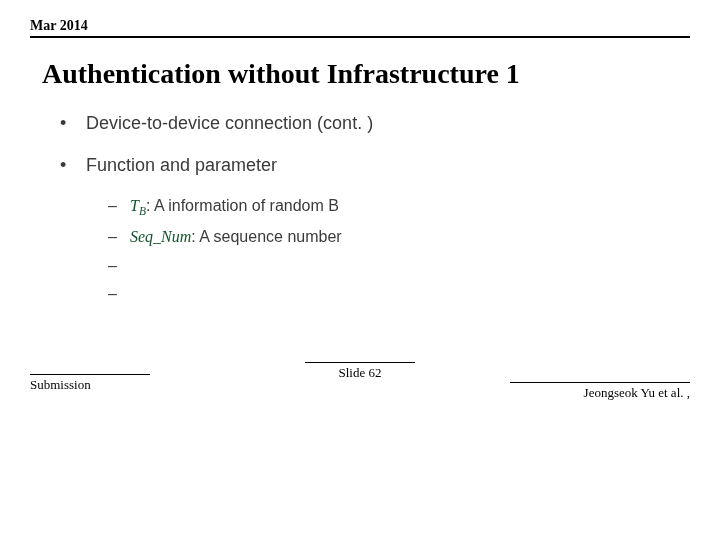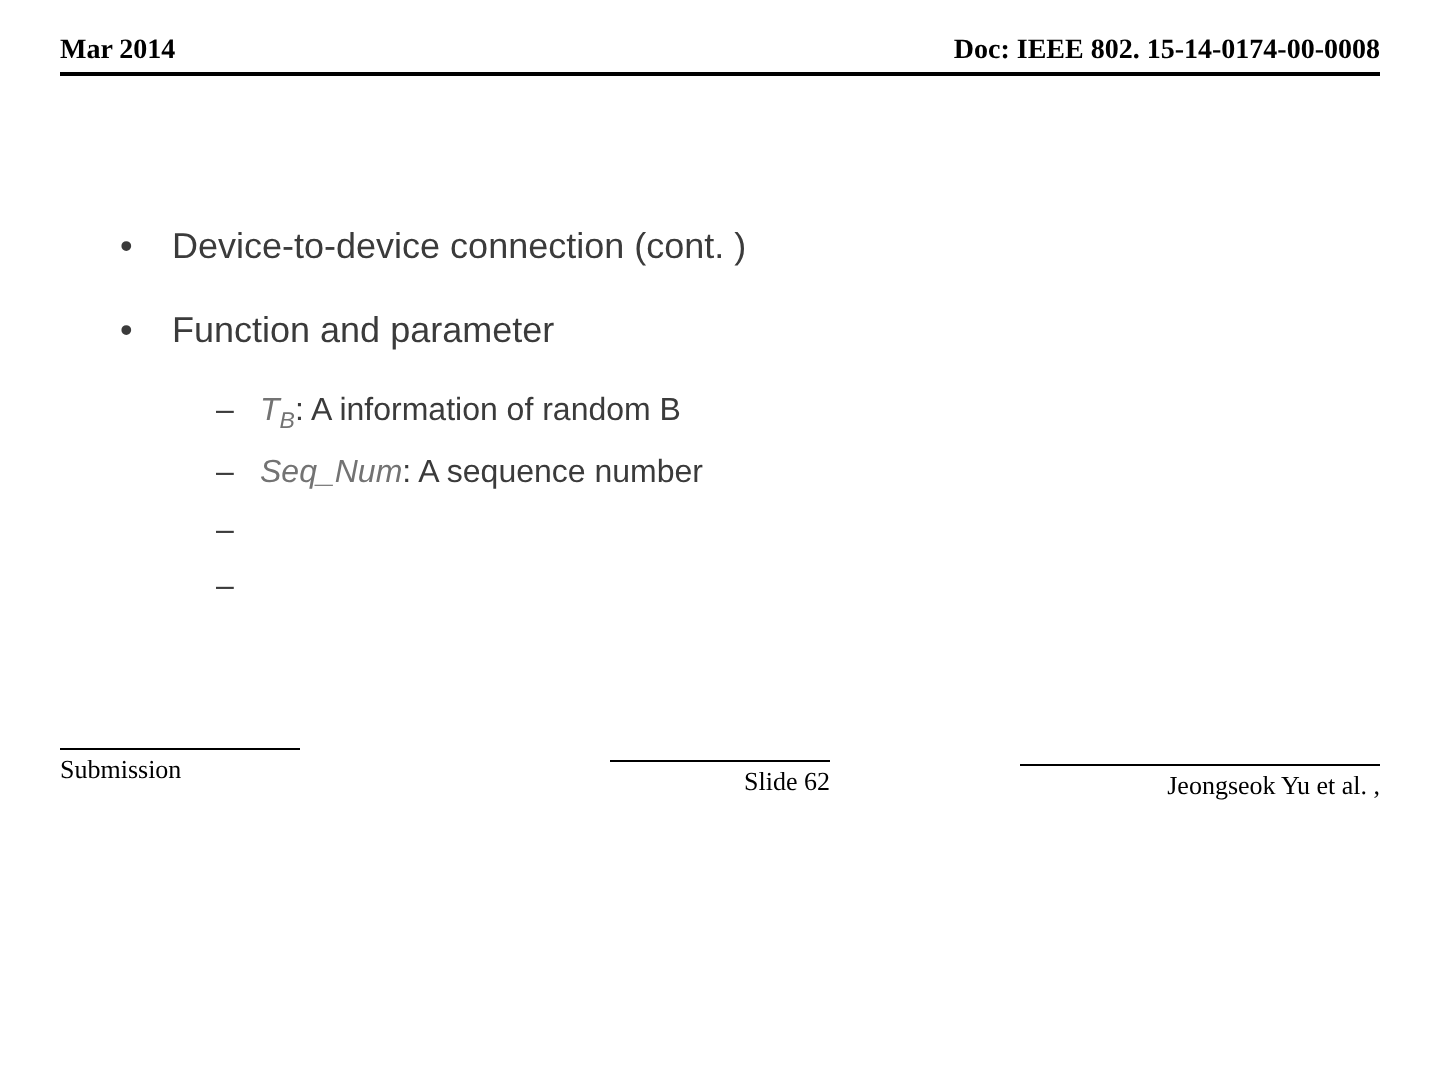--- a/index.html
+++ b/index.html
@@ -67,23 +67,23 @@
     font-size: 16px;
   }
   .b2 .dash {
     width: 22px;
     flex: 0 0 22px;
   }
   .b2 .txt {
     flex: 1;
   }
   .math {
-    font-family: Liberation Sans, sans-serif;
+    font-family: Liberation Serif, serif;
     font-style: italic;
-    color: #737373;
+    color: #14532d;
   }
   .math sub {
     font-style: italic;
     font-size: 0.72em;
     vertical-align: sub;
   }
   .footer {
     position: absolute;
     bottom: 20px;
     left: 30px;
@@ -95,25 +95,25 @@
     left: 0;
     bottom: 8px;
     border-top: 1.5px solid #000;
     padding-top: 2px;
     width: 120px;
   }
   .footer .center {
     position: absolute;
     left: 50%;
     transform: translateX(-50%);
-    bottom: 2px;
+    bottom: 20px;
     border-top: 1.5px solid #000;
     padding-top: 2px;
     width: 110px;
-    text-align: right;
+    text-align: center;
   }
   .footer .right {
     position: absolute;
     right: 0;
     bottom: 0;
     border-top: 1.5px solid #000;
     padding-top: 2px;
     width: 180px;
     text-align: right;
     line-height: 1.2;
@@ -121,23 +121,23 @@
   .footer .right .etal {
   }
 </style>
 </head>
 <body>
 
 <div class="slide">
 
   <div class="header">
     <span>Mar 2014</span>
-    <span>Doc: IEEE 802. 15-14-0174-00-0008</span>
   </div>
 
+  <div class="title">Authentication without Infrastructure 1</div>
 
   <div class="content">
 
     <div class="b1">
       <span class="dot">•</span>
       <span class="txt">Device-to-device connection (cont. )</span>
     </div>
 
     <div class="b1">
       <span class="dot">•</span>

